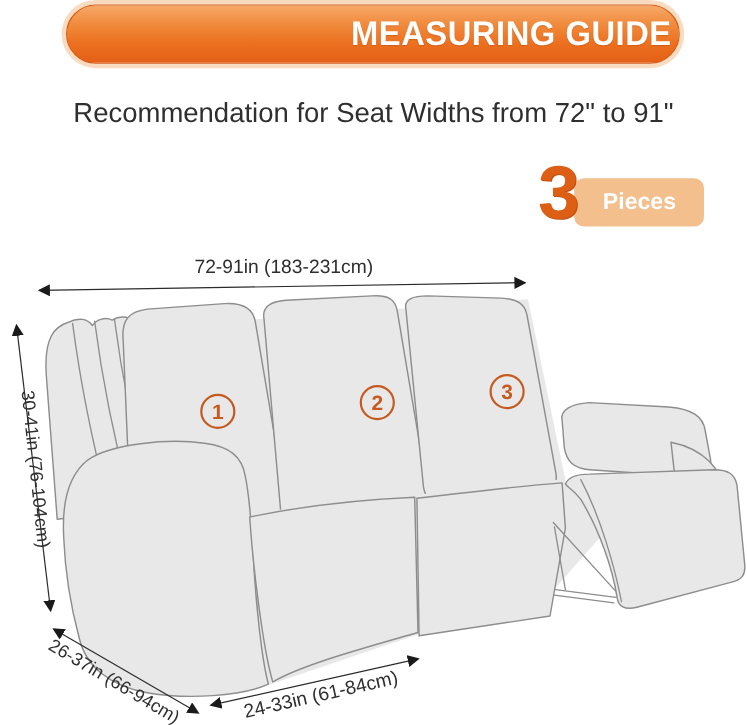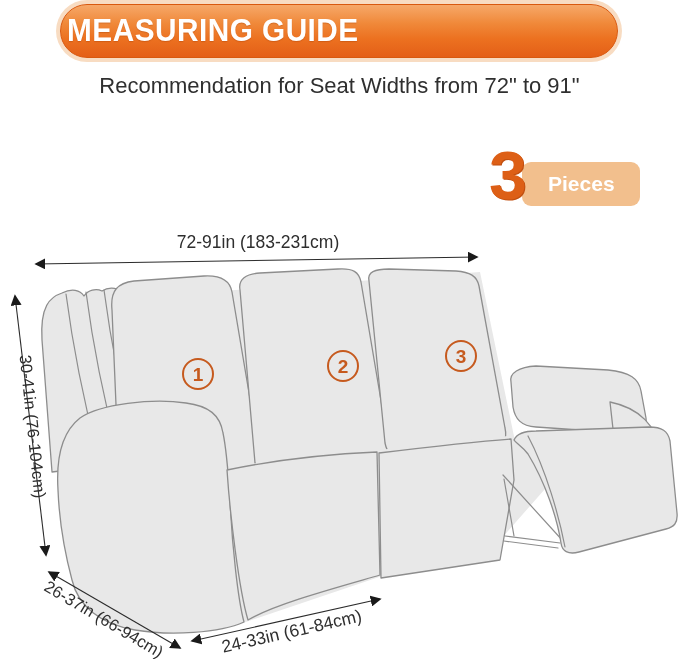--- a/index.html
+++ b/index.html
@@ -3,25 +3,25 @@
 <meta charset="utf-8">
 <style>
   html,body{margin:0;padding:0;background:#ffffff;}
   body{width:679px;height:659px;position:relative;overflow:hidden;
        font-family:"Liberation Sans", sans-serif;}
   .banner{position:absolute;left:60px;top:4px;width:556px;height:52px;
           border-radius:28px;
           background:linear-gradient(180deg,#f6a869 0%,#f0893a 35%,#ec7120 65%,#e45f17 100%);
           border:1px solid #d8590f;
           box-shadow:0 0 0 4px #f8dcc2;
-          display:flex;align-items:center;justify-content:flex-start;}
+          display:flex;align-items:center;justify-content:flex-end;}
   .banner-text{color:#ffffff;font-weight:bold;font-size:31px;letter-spacing:.5px;
                transform:scaleX(.96);text-shadow:0 1px 1px rgba(160,60,0,.35);}
-  .subtitle{position:absolute;left:0;top:73px;width:679px;text-align:center;
-            font-size:22px;color:#2f2f2f;}
+  .subtitle{position:absolute;left:0;top:89px;width:679px;text-align:center;
+            font-size:25px;color:#2f2f2f;}
   .badge{position:absolute;left:489px;top:142px;width:160px;height:70px;}
   .badge-rect{position:absolute;left:33px;top:20px;width:118px;height:44px;
               background:#f2bf8d;border-radius:9px;display:flex;align-items:center;}
   .badge-label{color:#ffffff;font-weight:bold;font-size:21px;padding-left:26px;}
   .badge-count{position:absolute;left:0;top:0;font-size:68px;line-height:66px;
                font-weight:800;color:#dd5f16;text-shadow:1px 1px 0 #c14f10;}
   svg{position:absolute;left:0;top:0;}
   .fl{fill:#e8e8e8;stroke:#8d8d8d;stroke-width:1.3;stroke-linejoin:round;}
   .pn{fill:#e8e8e8;stroke:none;}
   .ln{fill:none;stroke:#8d8d8d;stroke-width:1.2;stroke-linecap:round;}

